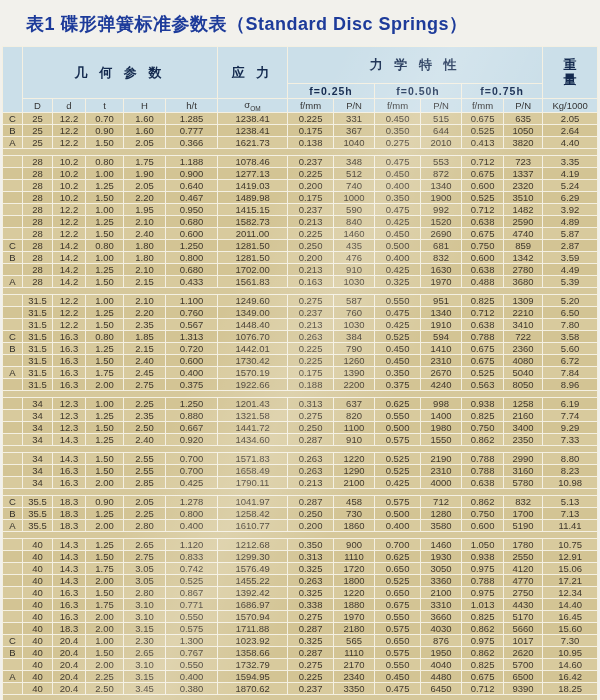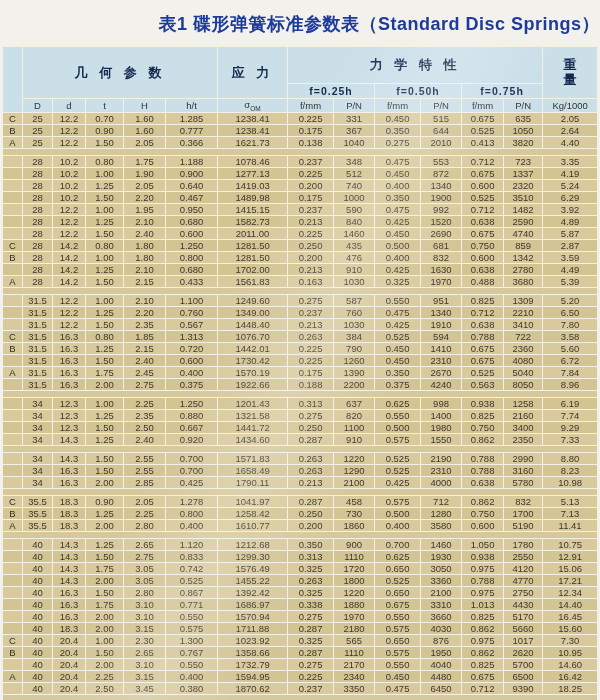--- a/index.html
+++ b/index.html
@@ -5,21 +5,21 @@
   html,body{margin:0;padding:0;}
   body{
     width:600px;height:700px;overflow:hidden;
     background:#f2f1ec;
     font-family:"Liberation Sans","DejaVu Sans",sans-serif;
     position:relative;
   }
   .page-title{
     padding:12px 0 0 26px;
     font-size:18px;font-weight:bold;color:#1d3b9a;
-    letter-spacing:0.5px;white-space:nowrap;text-align:right;
+    letter-spacing:0.5px;white-space:nowrap;
   }
   .table-wrap{
     margin:10px 3px 0 2px;width:595px;position:relative;
   }
   
   .table-wrap::after{
     content:"";position:absolute;inset:0;pointer-events:none;
     background:linear-gradient(115deg,rgba(255,255,255,0) 38%,rgba(255,255,255,.18) 50%,rgba(255,255,255,0) 62%);
   }
   table{border-collapse:collapse;table-layout:fixed;width:595px;}

